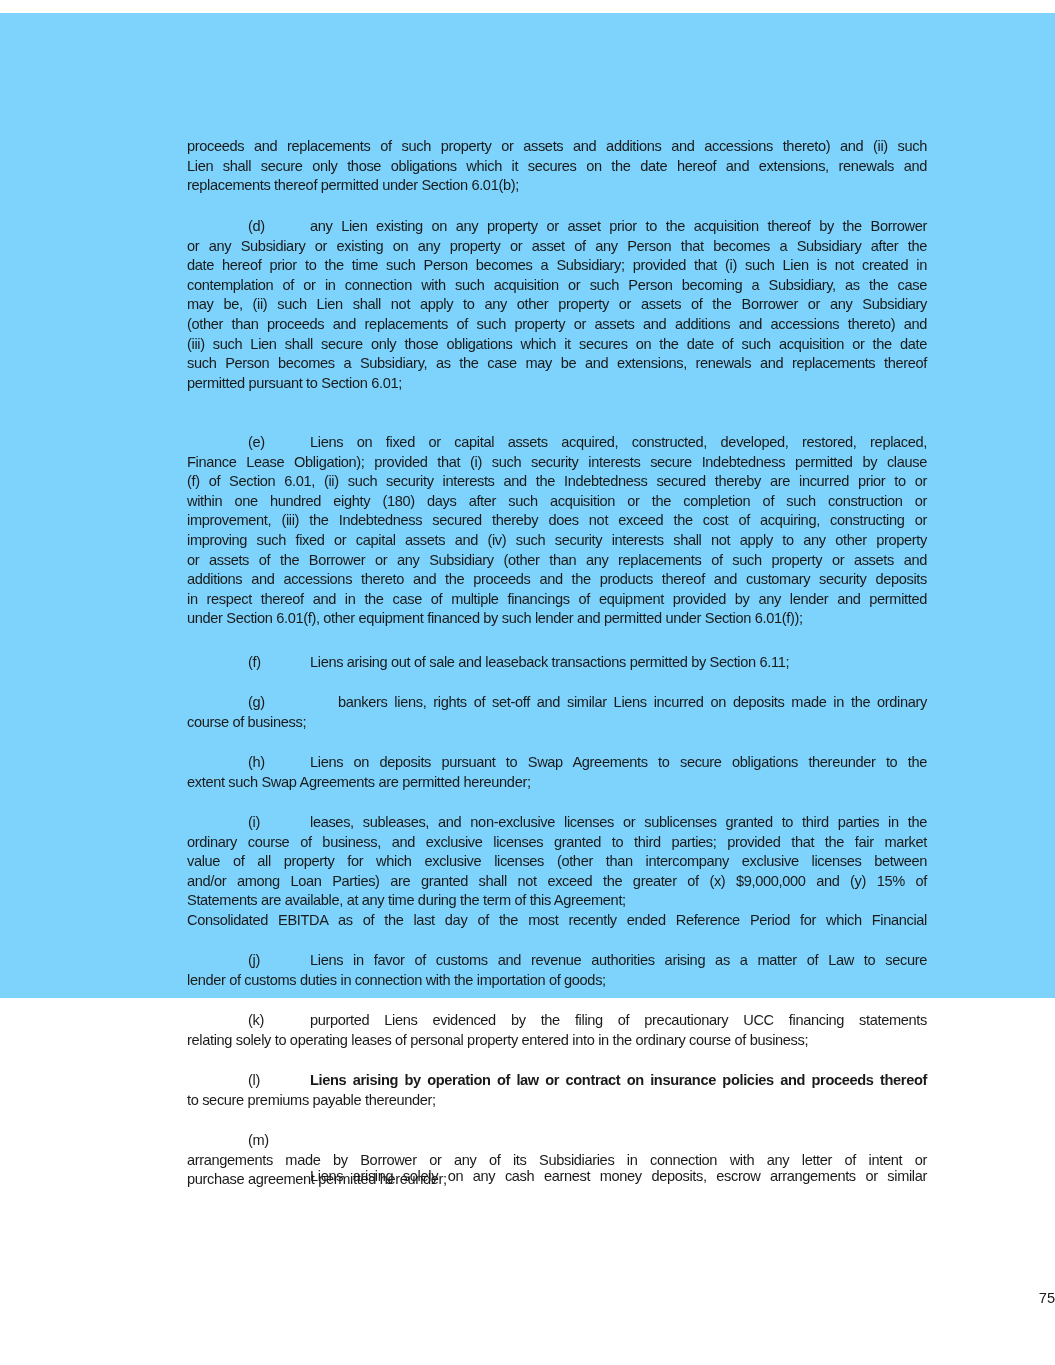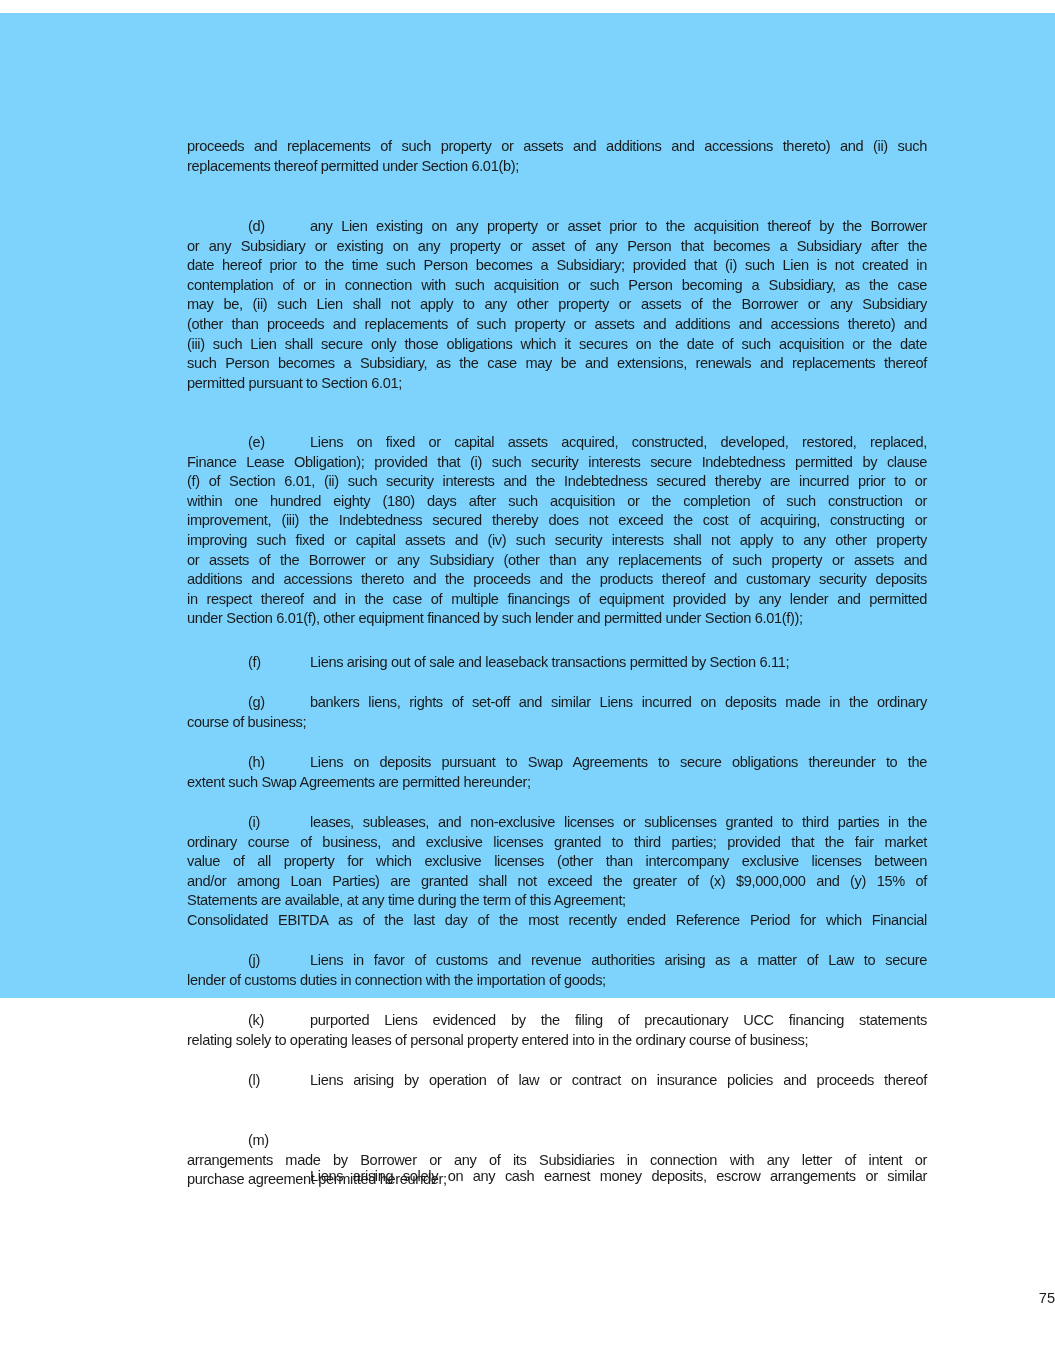--- a/index.html
+++ b/index.html
@@ -14,20 +14,21 @@
   .label { display: inline-block; width: 62px; }
   .page-number { position: absolute; top: 1277px; left: 0; width: 1055px; text-align: right; font-size: 14.6px; }
 </style>
 </head>
 <body>
 
 <div class="page">
   <div id="paras">
       <div class="para" style="top: 124px;">
         <span class="line">proceeds and replacements of such property or assets and additions and accessions thereto) and (ii) such</span>
+        <span class="line">Lien shall secure only those obligations which it secures on the date hereof and extensions, renewals and</span>
         <span class="line last">replacements thereof permitted under Section 6.01(b);</span>
       </div>
       <div class="para" style="top: 204px;">
         <span class="line first" style="display: flex;">
           <span class="label">(d)</span>
           <span style="flex: 1 1 0%; text-align: justify; text-align-last: justify;">any Lien existing on any property or asset prior to the acquisition thereof by the Borrower</span>
         </span>
         <span class="line">or any Subsidiary or existing on any property or asset of any Person that becomes a Subsidiary after the</span>
         <span class="line">date hereof prior to the time such Person becomes a Subsidiary; provided that (i) such Lien is not created in</span>
         <span class="line">contemplation of or in connection with such acquisition or such Person becoming a Subsidiary, as the case</span>
@@ -51,21 +52,21 @@
         <span class="line">additions and accessions thereto and the proceeds and the products thereof and customary security deposits</span>
         <span class="line">in respect thereof and in the case of multiple financings of equipment provided by any lender and permitted</span>
         <span class="line last">under Section 6.01(f), other equipment financed by such lender and permitted under Section 6.01(f));</span>
       </div>
       <div class="para" style="top: 640px;">
         <span class="line last first" style="text-align-last: left;"><span class="label">(f)</span><span>Liens arising out of sale and leaseback transactions permitted by Section 6.11;</span></span>
       </div>
       <div class="para" style="top: 680px;">
         <span class="line first" style="display: flex;">
           <span class="label">(g)</span>
-          <span style="flex: 1 1 0%; text-align: justify; text-align-last: justify;">bankers liens, rights of set-off and similar Liens incurred on deposits made in the ordinary</span>
+          <span style="flex: 1 1 0%; text-align: justify; text-align-last: justify; margin-left: 28px;">bankers liens, rights of set-off and similar Liens incurred on deposits made in the ordinary</span>
         </span>
         <span class="line last">course of business;</span>
       </div>
       <div class="para" style="top: 740px;">
         <span class="line first" style="display: flex;">
           <span class="label">(h)</span>
           <span style="flex: 1 1 0%; text-align: justify; text-align-last: justify;">Liens on deposits pursuant to Swap Agreements to secure obligations thereunder to the</span>
         </span>
         <span class="line last">extent such Swap Agreements are permitted hereunder;</span>
       </div>
@@ -90,22 +91,23 @@
       <div class="para" style="top: 998px;">
         <span class="line first" style="display: flex;">
           <span class="label">(k)</span>
           <span style="flex: 1 1 0%; text-align: justify; text-align-last: justify;">purported Liens evidenced by the filing of precautionary UCC financing statements</span>
         </span>
         <span class="line last">relating solely to operating leases of personal property entered into in the ordinary course of business;</span>
       </div>
       <div class="para" style="top: 1058px;">
         <span class="line first" style="display: flex;">
           <span class="label">(l)</span>
-          <span style="flex: 1 1 0%; text-align: justify; text-align-last: justify;">Liens arising by operation of law or contract on insurance policies and proceeds thereof</span>
+          <span style="flex: 1 1 0%; text-align: justify; text-align-last: justify; font-weight: bold;">Liens arising by operation of law or contract on insurance policies and proceeds thereof</span>
         </span>
+        <span class="line last">to secure premiums payable thereunder;</span>
       </div>
       <div class="para" style="top: 1118px;">
         <span class="line first" style="display: flex;">
           <span class="label">(m)</span>
           <span style="flex: 1 1 0%; text-align: justify; text-align-last: justify; margin-top: 36px;">Liens arising solely on any cash earnest money deposits, escrow arrangements or similar</span>
         </span>
         <span class="line">arrangements made by Borrower or any of its Subsidiaries in connection with any letter of intent or</span>
         <span class="line last">purchase agreement permitted hereunder;</span>
       </div>
     </div>

